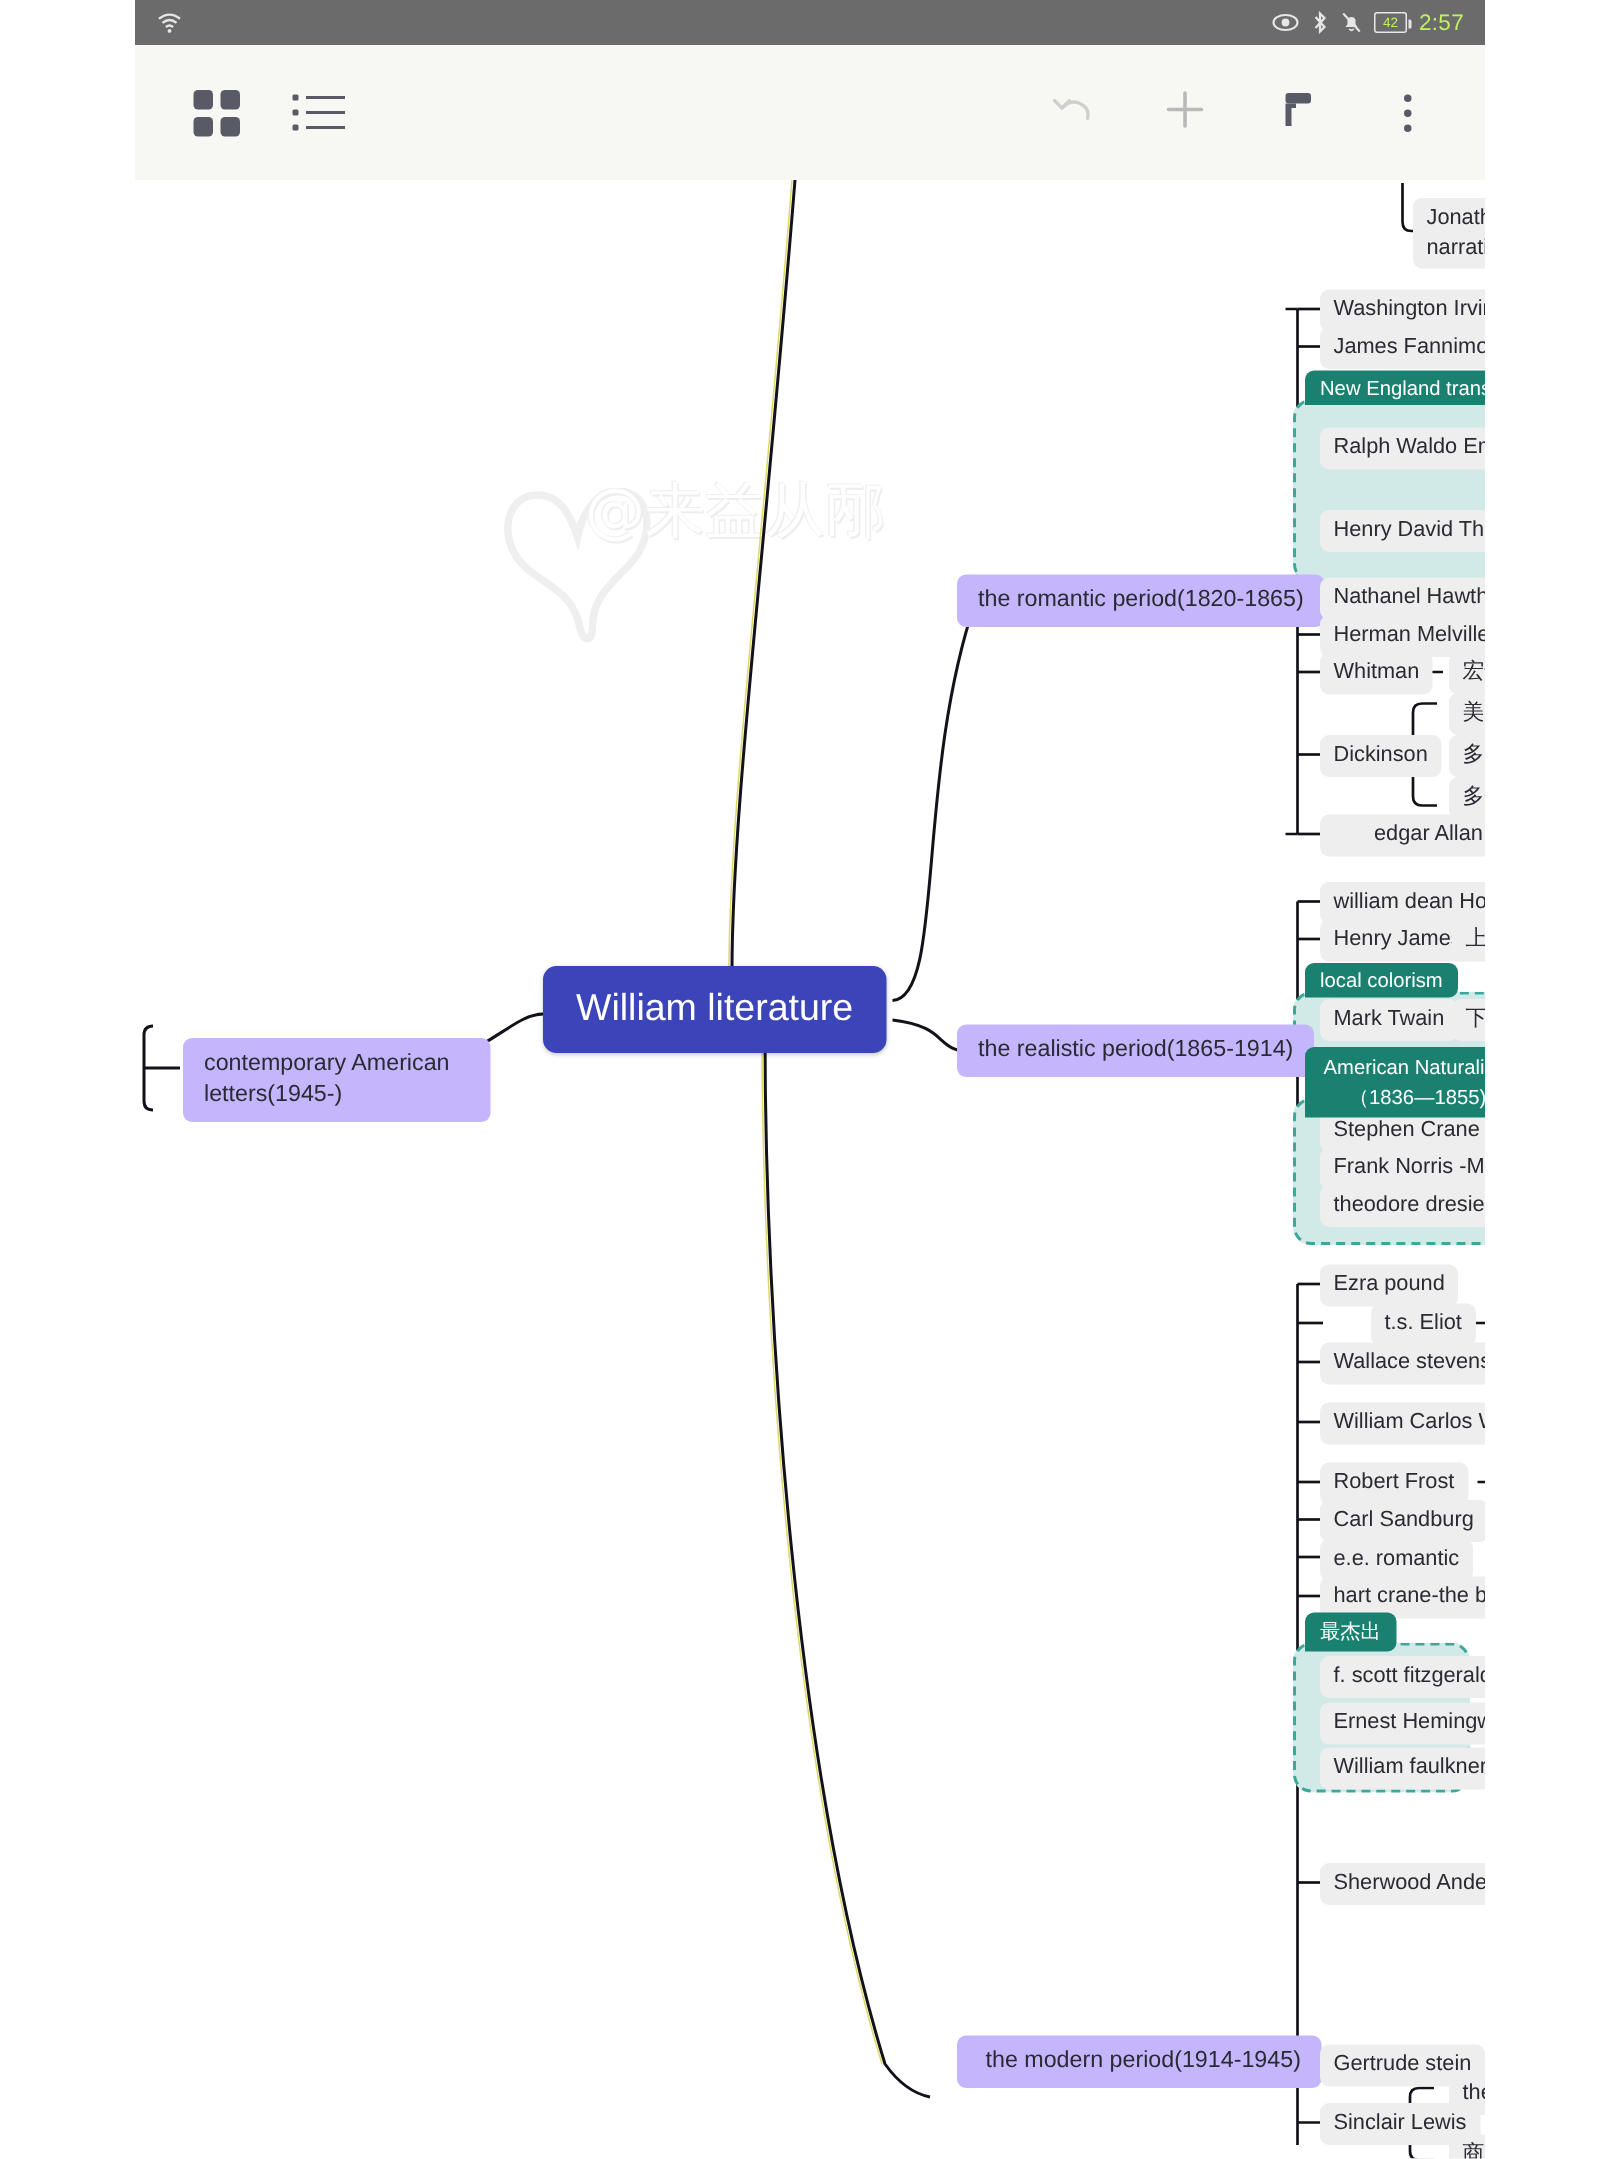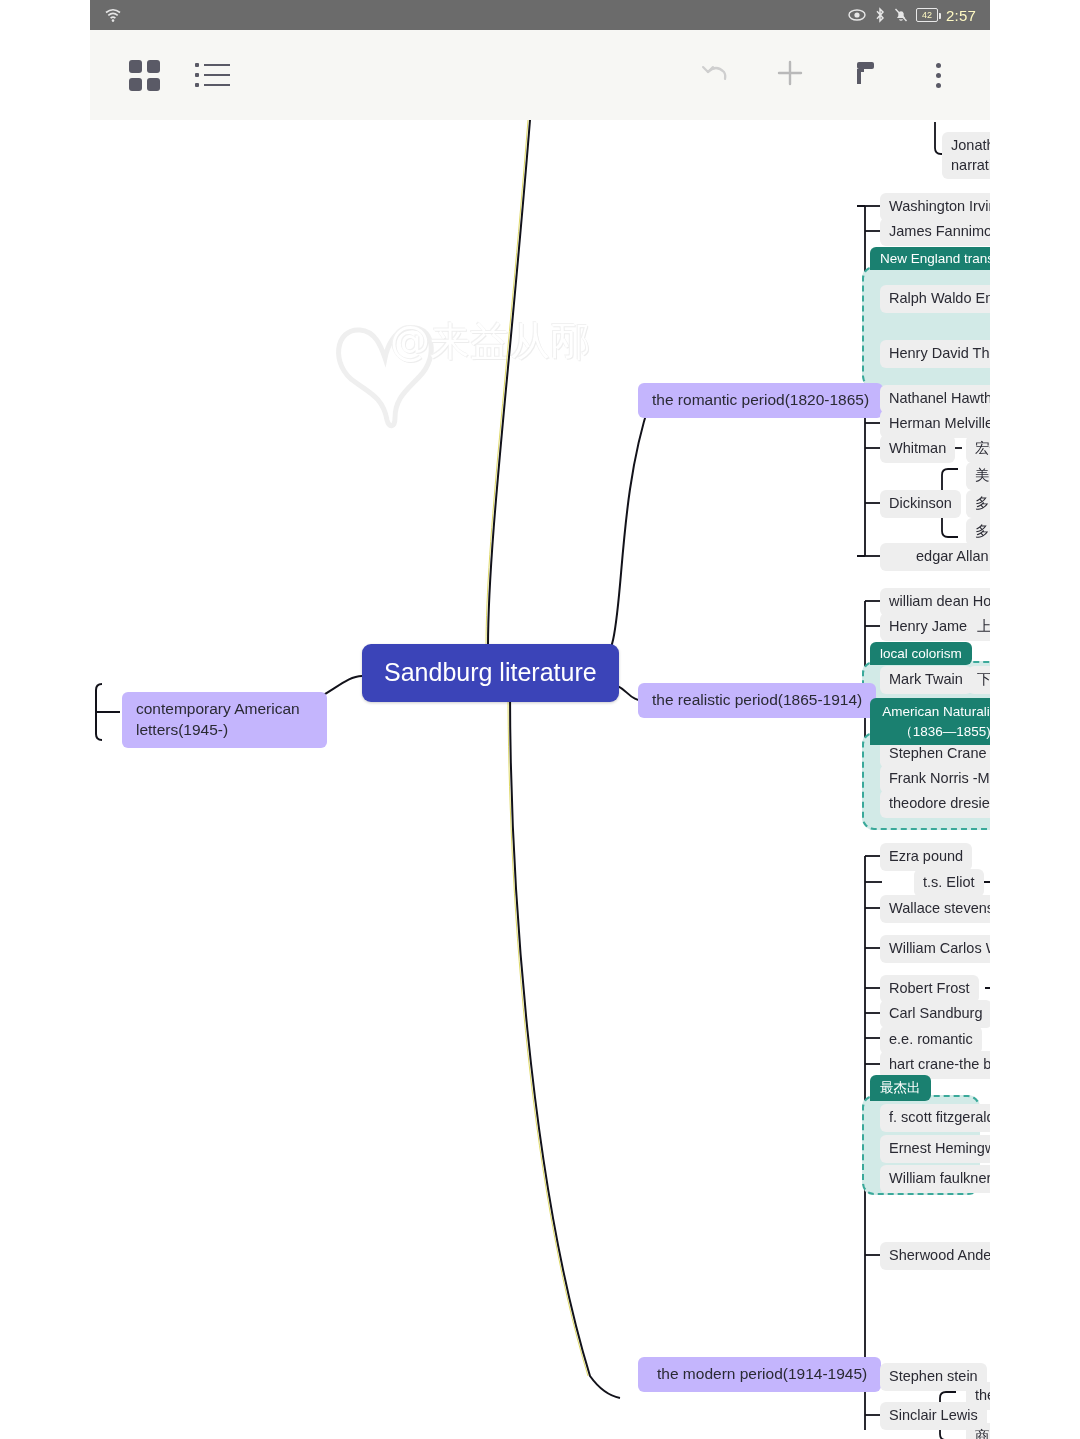--- a/index.html
+++ b/index.html
@@ -15,21 +15,21 @@
   .side-bar {
     position: absolute; top: 0; bottom: 0; width: 90px;
     background: #ffffff; z-index: 60;
   }
   .side-bar.left  { left: 0; }
   .side-bar.right { right: 0; width: 90px; }
 
   
   .status-bar {
     position: absolute; top: 0; left: 90px; width: 900px; height: 30px;
-    background: #6b6b6b; color: #fef9c3;
+    background: #6b6b6b; color: #bef264;
     display: flex; align-items: center; justify-content: space-between;
     padding: 0 14px; z-index: 70;
   }
   .status-left { display: flex; align-items: center; gap: 6px; }
   .status-right { display: flex; align-items: center; gap: 8px; font-size: 15px; }
   .sb-icon { display: inline-flex; align-items: center; }
   .battery {
     border: 1.5px solid #e8e8e8; border-radius: 2px; padding: 0 2px;
     font-size: 9px; line-height: 12px; height: 14px; min-width: 22px;
     display: inline-flex; align-items: center; justify-content: center;
@@ -334,21 +334,21 @@
     <div class="group-box" style="left:772px; top:541px; width:232px; height:50px;"></div>
     <div class="group-tag" style="left:780px; top:522px;"><span>local colorism</span></div>
 
     <div class="group-box" style="left:772px; top:612px; width:232px; height:98px;"></div>
     <div class="group-tag" style="left:780px; top:578px; width:150px; text-align:center; white-space:normal; line-height:1.45;"><span>American Naturalism（1836—1855)</span></div>
 
     <div class="group-box" style="left:772px; top:975px; width:118px; height:100px;"></div>
     <div class="group-tag cn" style="left:780px; top:955px;"><span>最杰出</span></div>
 
     <div class="node root" style="left:272px; top:524px;">
-      <span>Sandburg literature</span>
+      <span>William literature</span>
     </div>
 
     <div class="node level1 wrap" style="left:32px; top:572px;">
       <span>contemporary American letters(1945-)</span>
     </div>
 
     <div class="node level1" style="left:548px; top:263px;">
       <span>the romantic period(1820-1865)</span>
     </div>
     <div class="node level1" style="left:548px; top:563px;">
@@ -462,21 +462,21 @@
     <div class="node" style="left:790px; top:1015px;">
       <span>Ernest Hemingway</span>
     </div>
     <div class="node" style="left:790px; top:1045px;">
       <span>William faulkner</span>
     </div>
     <div class="node" style="left:790px; top:1122px;">
       <span>Sherwood Anderson-Win</span>
     </div>
     <div class="node" style="left:790px; top:1243px;">
-      <span>Stephen stein</span>
+      <span>Gertrude stein</span>
     </div>
 
     <div class="node" style="left:790px; top:1282px;">
       <span>Sinclair Lewis</span>
     </div>
     <div class="node" style="left:876px; top:1262px;">
       <span>the m</span>
     </div>
     <div class="node cn" style="left:876px; top:1303px;">
       <span>商人 ,</span>

